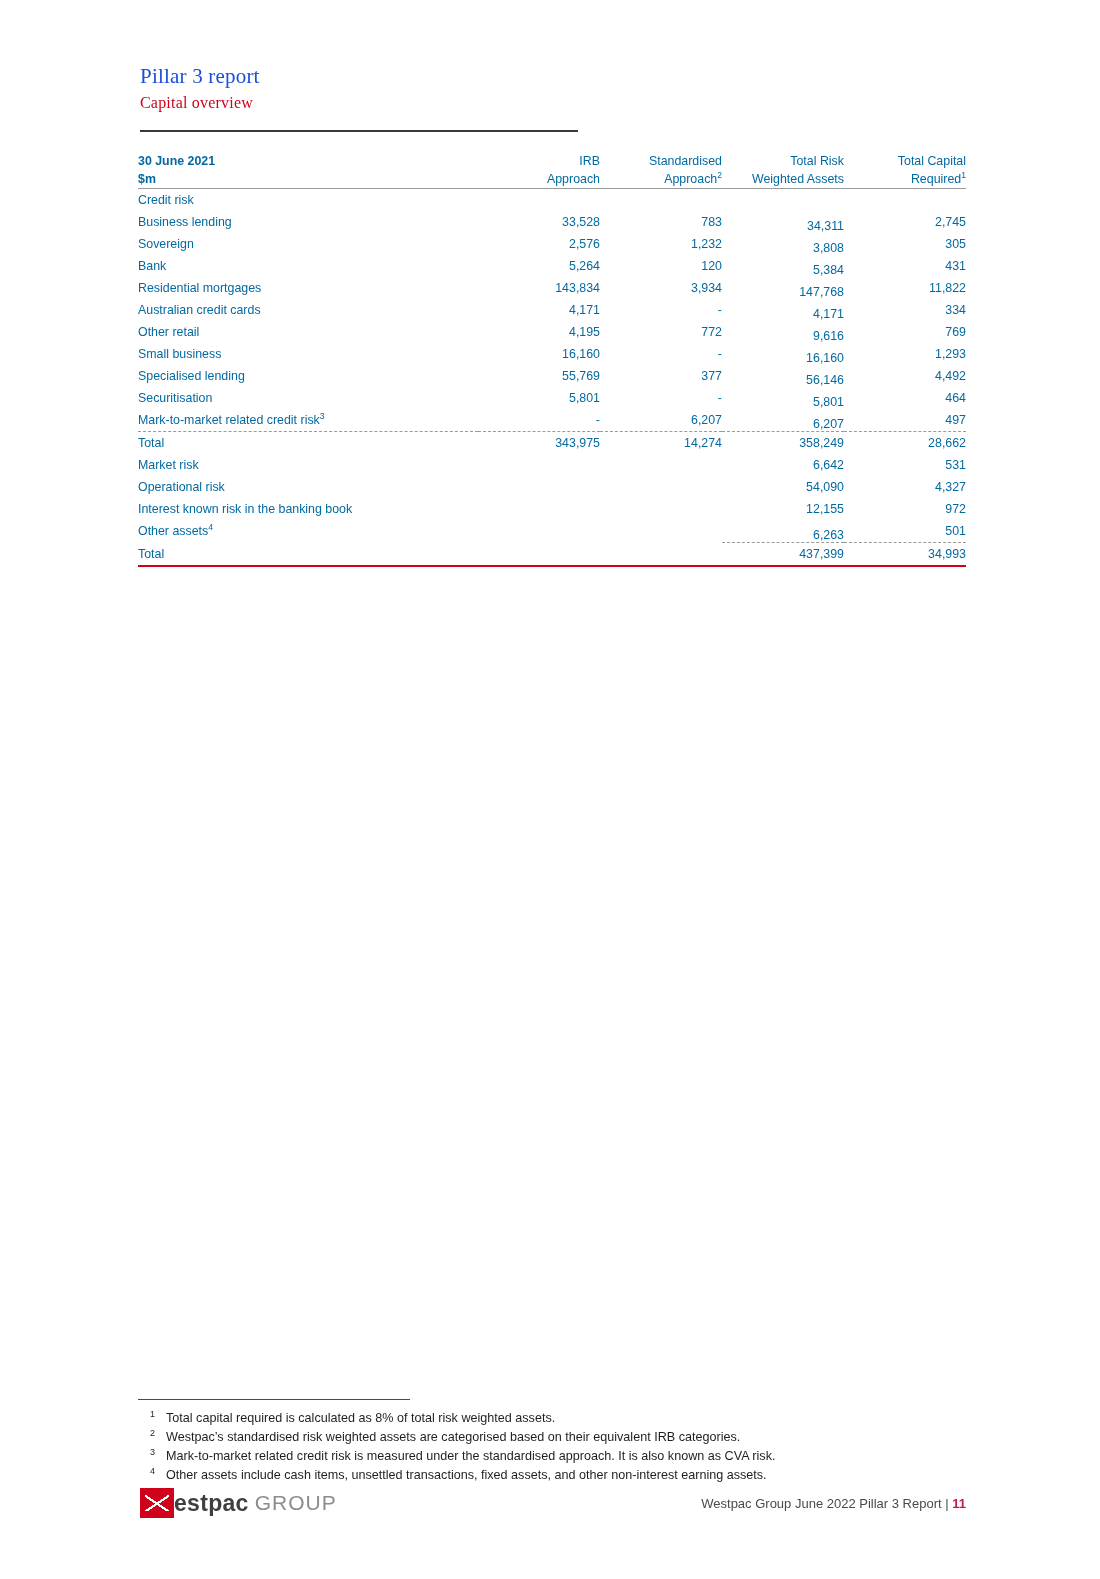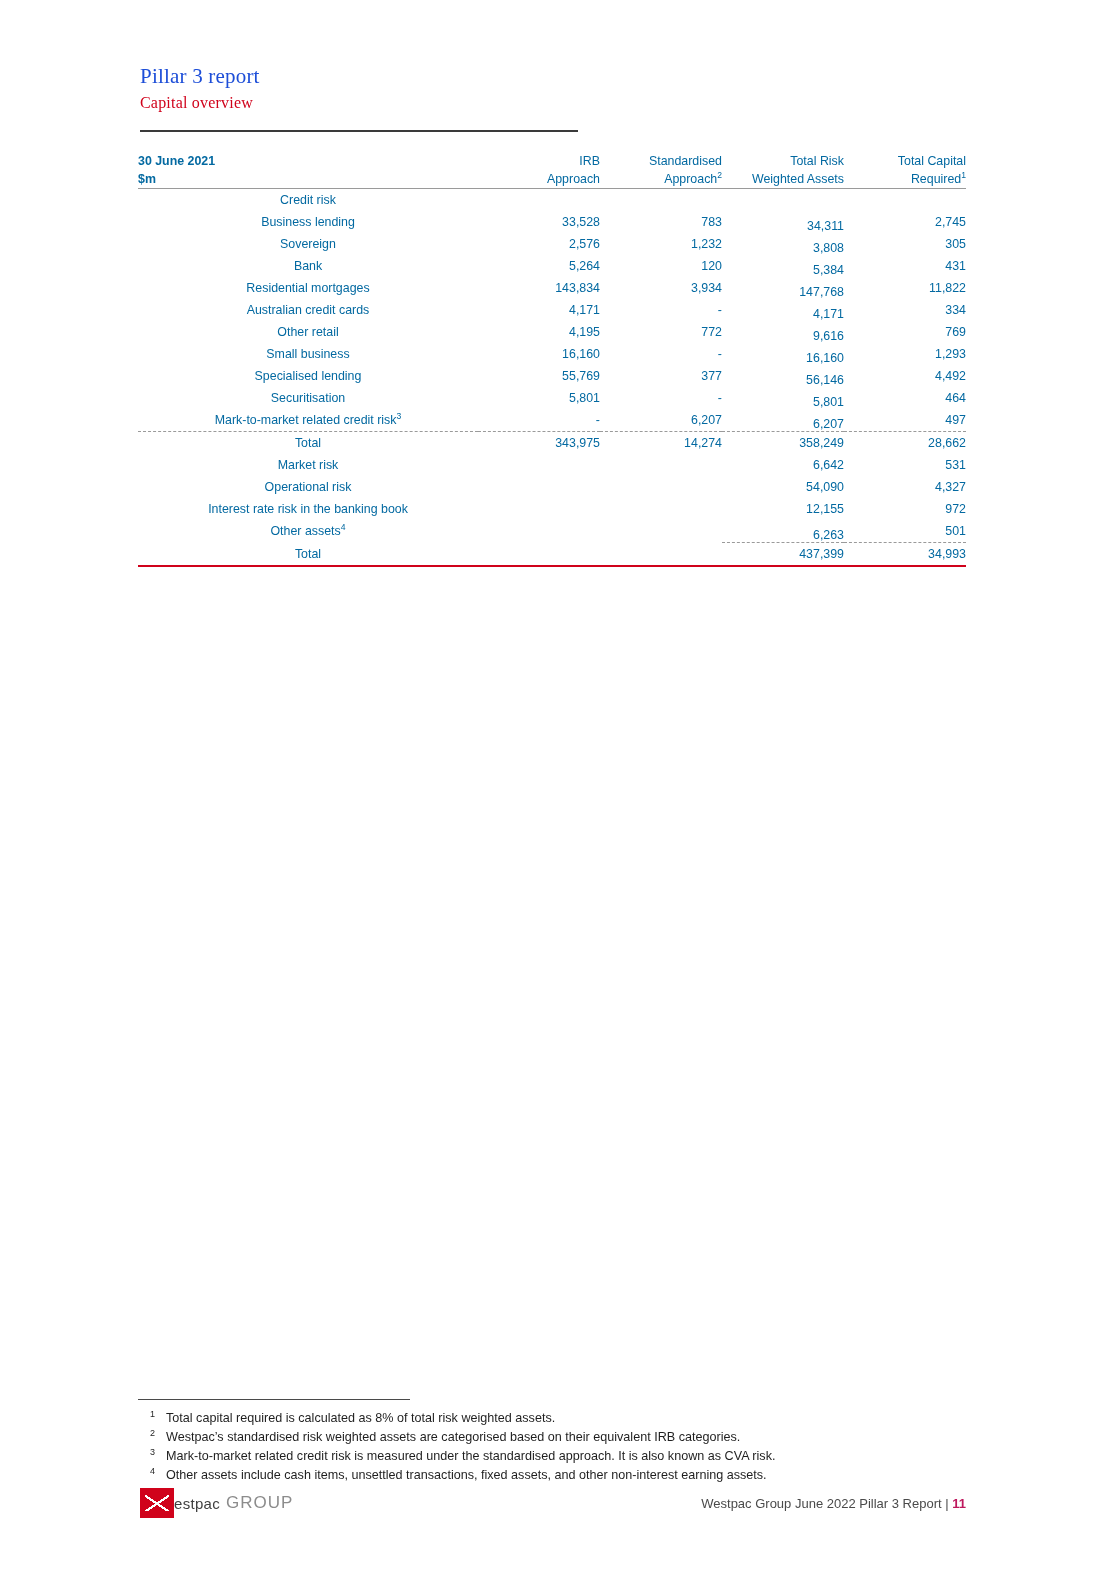--- a/index.html
+++ b/index.html
@@ -91,21 +91,21 @@
   }
 
   tbody td {
     font-size: 12.4px;
     line-height: 22px;
     height: 22px;
     text-align: right;
     white-space: nowrap;
   }
   tbody td.lbl {
-    text-align: center;
+    text-align: left;
   }
   .indent1 { padding-left: 14px; }
   .indent0 { padding-left: 0px; }
   .rule-dashed {
     border-bottom: 1px dashed #9a9a9a;
   }
   .rule-thin-above td {
     border-top: 1px solid #9a9a9a;
   }
   .rule-red-bottom td {
@@ -164,28 +164,28 @@
     position: absolute;
     left: 5px;
     top: 7px;
     width: 24px;
     height: 16px;
     background:
       linear-gradient(to bottom right, transparent 48%, #ffffff 48%, #ffffff 56%, transparent 56%),
       linear-gradient(to bottom left, transparent 48%, #ffffff 48%, #ffffff 56%, transparent 56%);
   }
   .logo-west {
-    font-size: 15px;
-    font-weight: normal;
+    font-size: 23px;
+    font-weight: bold;
     color: #3f3f3f;
     letter-spacing: 0.3px;
     margin-left: -6px;
   }
   .logo-group {
-    font-size: 17px;
+    font-size: 21px;
     color: #8c8c8c;
     letter-spacing: 1px;
   }
   .footer-right {
     position: absolute;
     right: 134px;
     top: 1496px;
     font-size: 13px;
     color: #4a4a4a;
   }
@@ -344,21 +344,21 @@
 
         <tr>
           <td class="lbl indent0">Operational risk</td>
           <td></td>
           <td></td>
           <td>54,090</td>
           <td>4,327</td>
         </tr>
 
         <tr>
-          <td class="lbl indent0">Interest rate risk in the banking book</td>
+          <td class="lbl indent0">Interest known risk in the banking book</td>
           <td></td>
           <td></td>
           <td>12,155</td>
           <td>972</td>
         </tr>
 
         <tr>
           <td class="lbl indent0"><span>Other assets</span><sup>4</sup></td>
           <td></td>
           <td></td>

